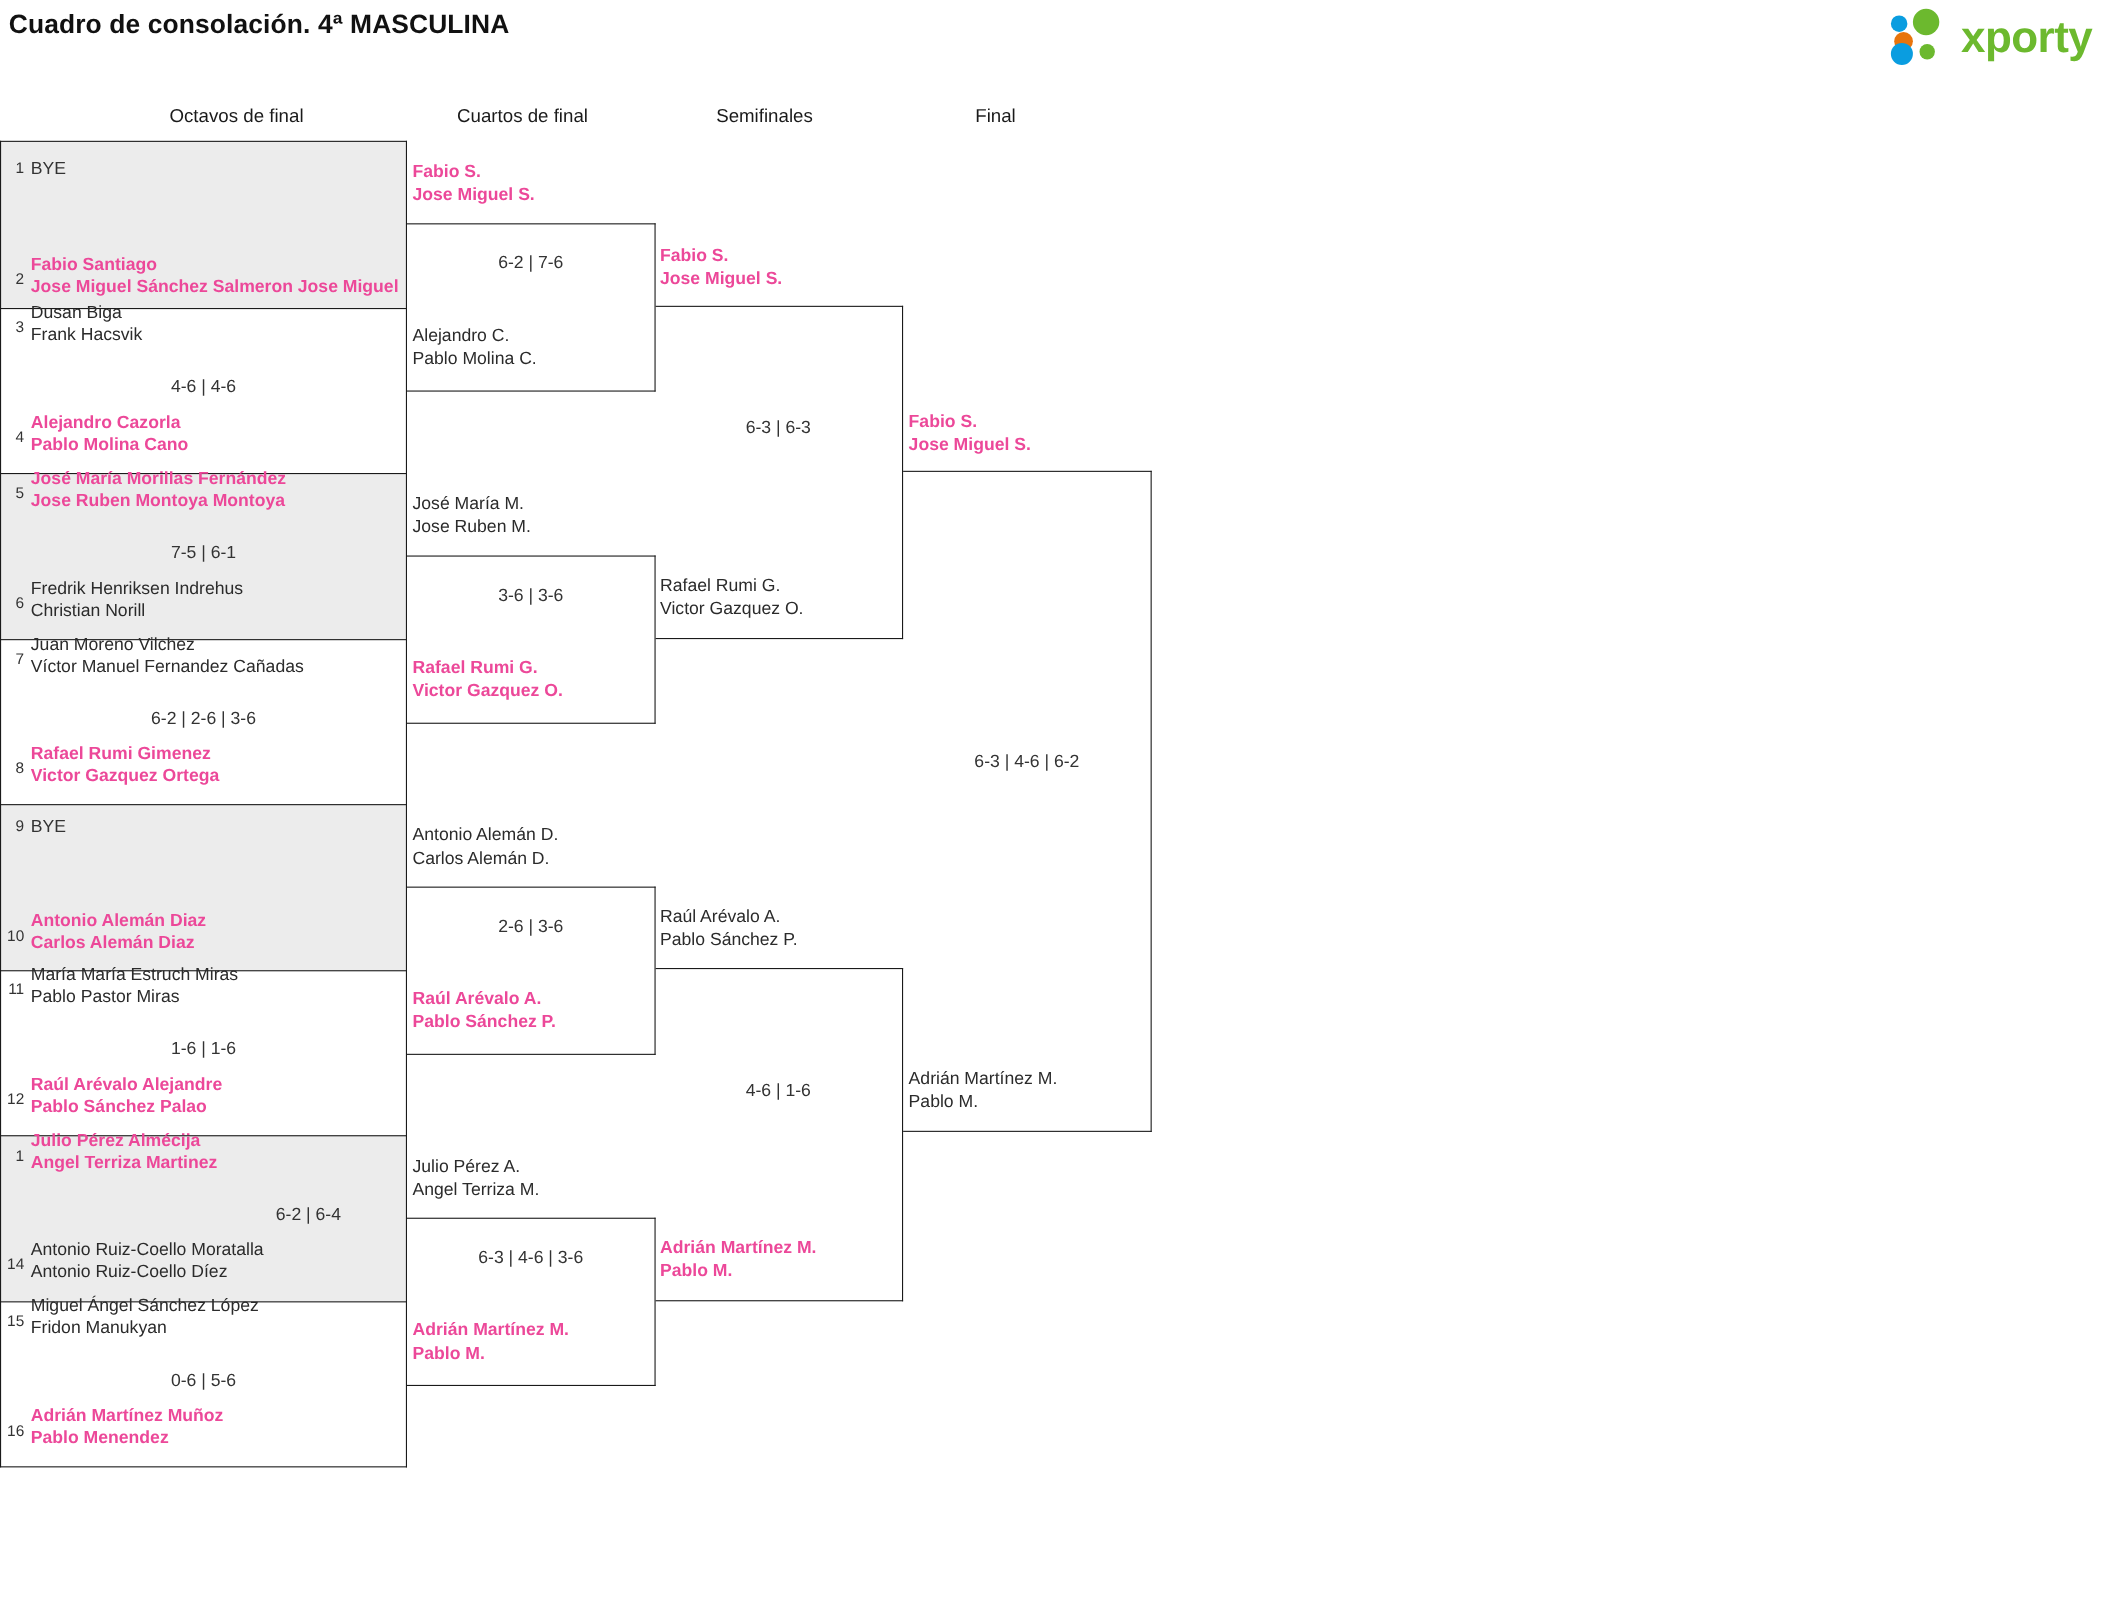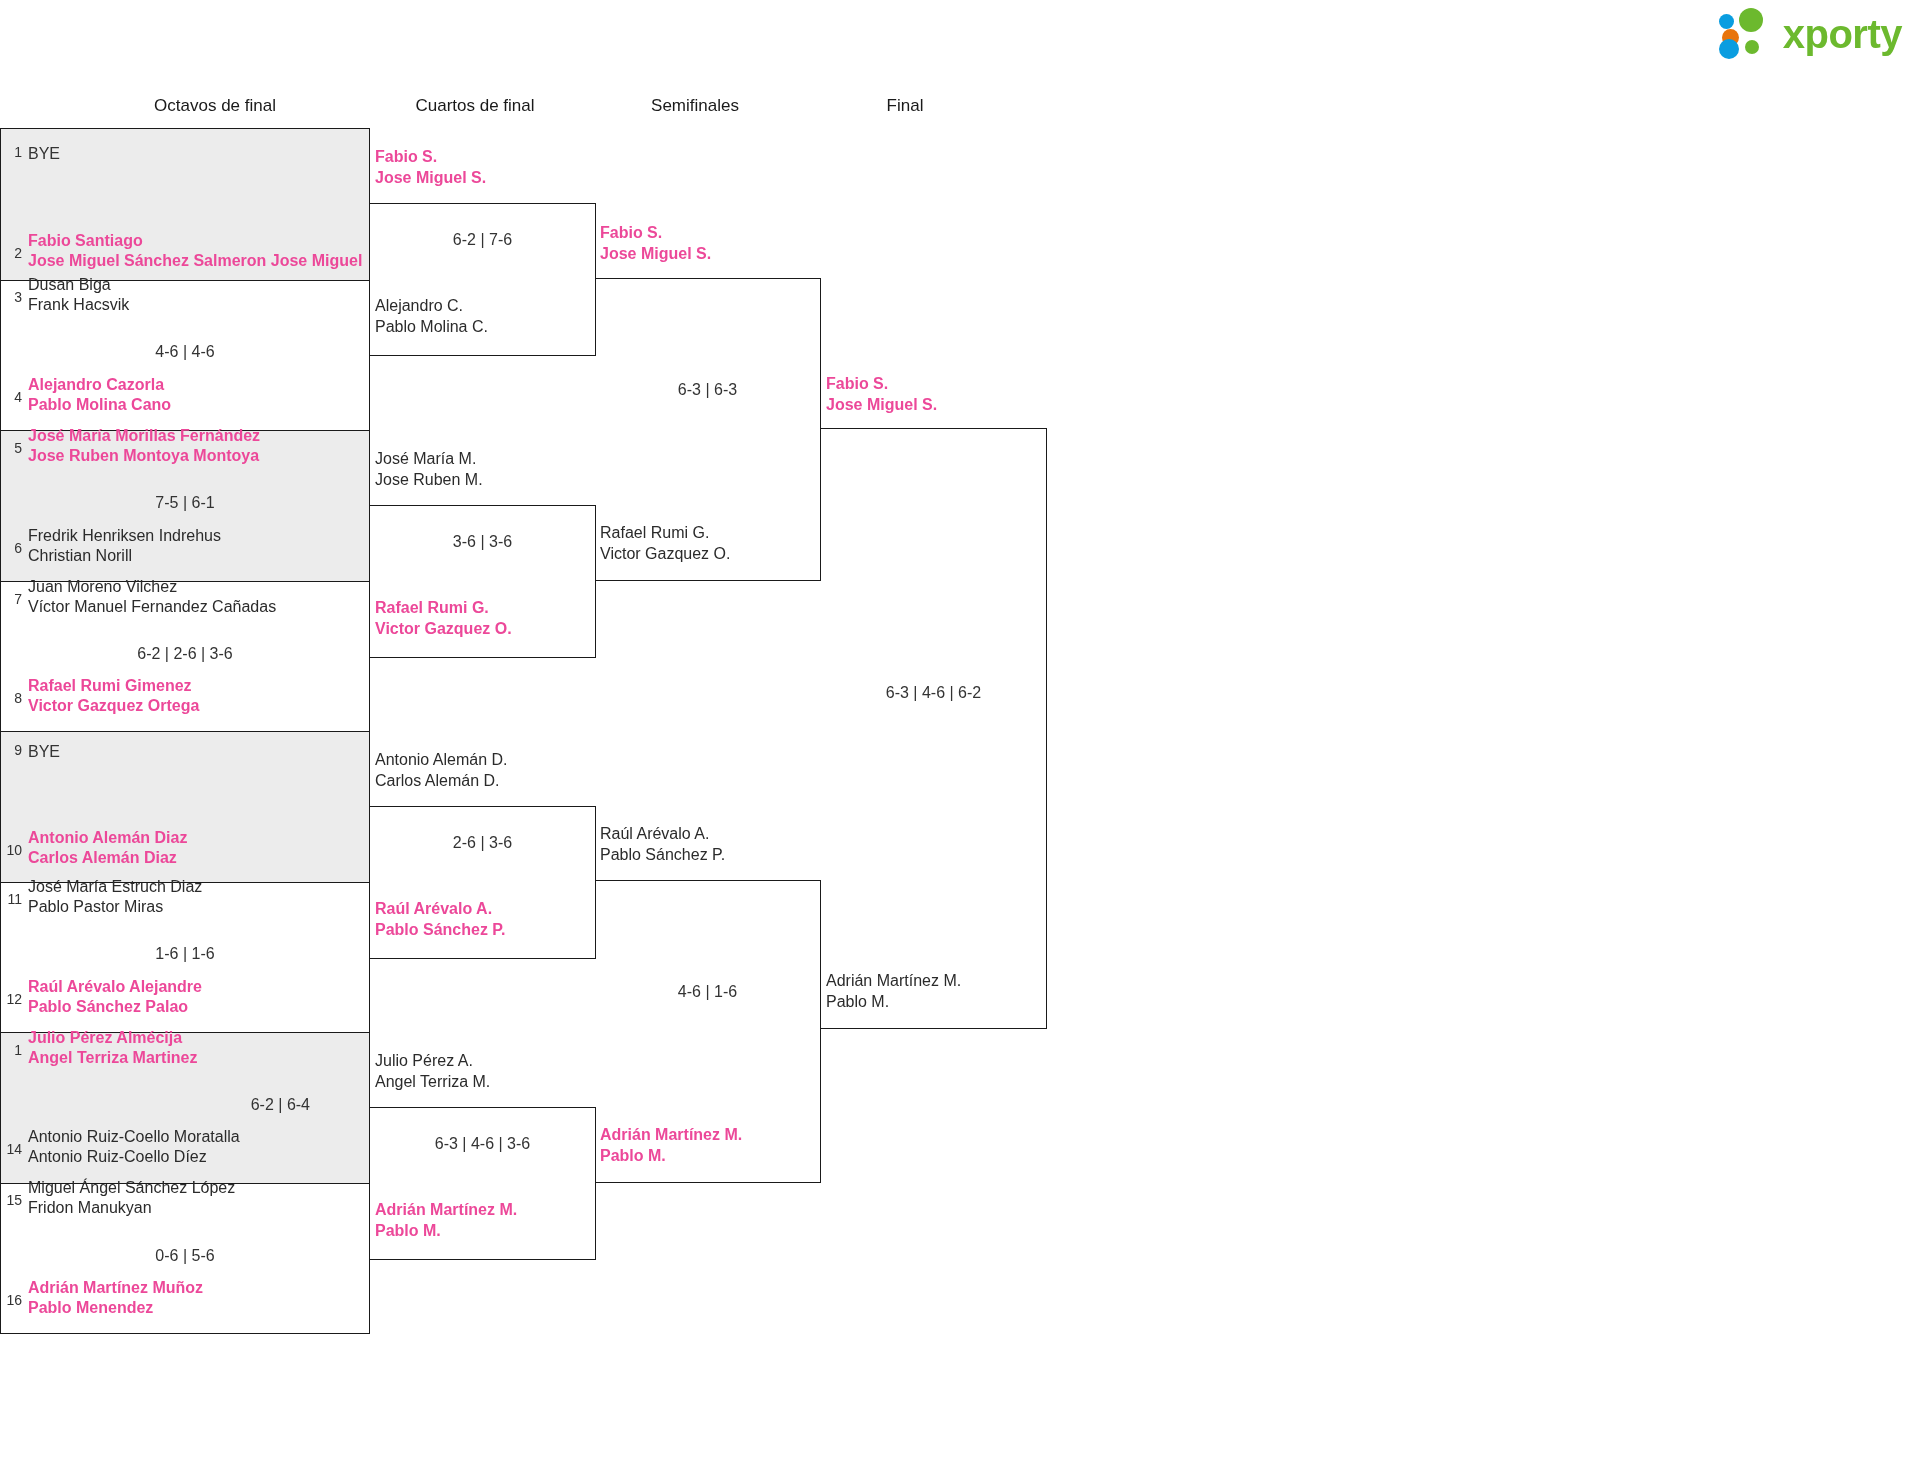--- a/index.html
+++ b/index.html
@@ -63,20 +63,21 @@
   .ln { position: absolute; background: #1a1a1a; }
   .lnh { height: 1px; }
   .lnv { width: 1px; }
 </style>
 </head>
 <body>
 
 <div id="page">
 
   <div class="title-block">
+    <div class="title-line2">Cuadro de consolación. 4ª MASCULINA</div>
   </div>
 
   <div class="logo">
     <div class="logo-dots">
       <i style="left:0px;  top:6px;  width:15px; height:15px; background:#0a9de0;"></i>
       <i style="left:20px; top:0px;  width:24px; height:24px; background:#6cb92e;"></i>
       <i style="left:3px;  top:21px; width:17px; height:17px; background:#e8740c;"></i>
       <i style="left:0px;  top:31px; width:20px; height:20px; background:#0a9de0;"></i>
       <i style="left:26px; top:32px; width:14px; height:14px; background:#6cb92e;"></i>
     </div>
@@ -139,21 +140,21 @@
   <div class="score" style="left:60px; top:645px; width:250px;">6-2 | 2-6 | 3-6</div>
 
   <div class="seedno" style="left:0px;  top:742px;">9</div>
   <div class="names bye" style="left:28px; top:741px;">BYE</div>
   <div class="seedno" style="left:0px;  top:842px;">10</div>
   <div class="names win" style="left:28px; top:827px;">Antonio Alemán Diaz</div>
   <div class="names win" style="left:28px; top:847px;">Carlos Alemán Diaz</div>
   <div class="score" style="left:60px; top:795px; width:250px;"></div>
 
   <div class="seedno" style="left:0px;  top:891px;">11</div>
-  <div class="names" style="left:28px; top:876px;">José María Estruch Diaz</div>
+  <div class="names" style="left:28px; top:876px;">María María Estruch Miras</div>
   <div class="names" style="left:28px; top:896px;">Pablo Pastor Miras</div>
   <div class="seedno" style="left:0px;  top:991px;">12</div>
   <div class="names win" style="left:28px; top:976px;">Raúl Arévalo Alejandre</div>
   <div class="names win" style="left:28px; top:996px;">Pablo Sánchez Palao</div>
   <div class="score" style="left:60px; top:945px; width:250px;">1-6 | 1-6</div>
 
   <div class="seedno" style="left:0px;  top:1042px;">1</div>
   <div class="names win" style="left:28px; top:1027px;">Julio Pérez Almécija</div>
   <div class="names win" style="left:28px; top:1047px;">Angel Terriza Martinez</div>
   <div class="seedno" style="left:0px;  top:1141px;">14</div>

